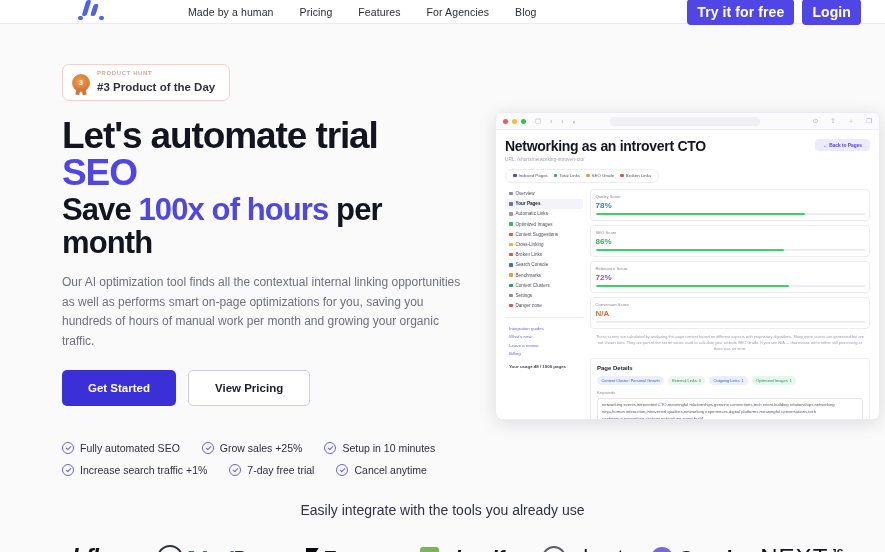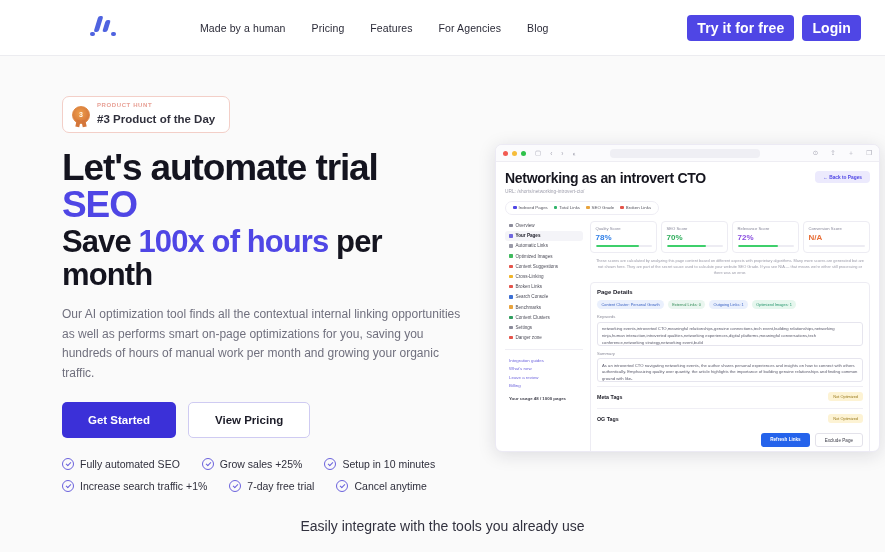--- a/index.html
+++ b/index.html
@@ -5,24 +5,24 @@
   * { box-sizing: border-box; margin: 0; padding: 0; }
   body {
     width: 885px; height: 552px;
     font-family: "Liberation Sans", sans-serif;
     background: #fafafa; overflow: hidden;
     -webkit-font-smoothing: antialiased;
   }
 
   
   .nav {
-    height: 56px; background: #ffffff;
+    height: 24px; background: #ffffff;
     display: flex; align-items: center;
     border-bottom: 1px solid #ececf0;
-    padding: 0 40px; position: relative;
+    padding: 0 28px; position: relative;
   }
   .logo { width: 34px; height: 26px; position: relative; margin-left: 46px; }
   .logo i { position: absolute; background: #4f63e0; display: block; }
   .lg-b1 { width: 5px; height: 16px; left: 10px; top: 1px; transform: skewX(-17deg); border-radius: 2px; }
   .lg-b2 { width: 5px; height: 12px; left: 18px; top: 5px; transform: skewX(-17deg); border-radius: 2px; }
   .lg-d1 { width: 4.5px; height: 4.5px; left: 4px; top: 17px; border-radius: 50%; }
   .lg-d2 { width: 4.5px; height: 4.5px; left: 25px; top: 17px; border-radius: 50%; }
 
   .nav-links { display: flex; gap: 26px; margin-left: 80px; }
   .nav-links a {
@@ -88,21 +88,21 @@
     background: #3b30d8; color: #fff; border: none;
     font-family: inherit; font-size: 11.5px; font-weight: 700;
     padding: 11px 26px; border-radius: 5px; cursor: pointer;
   }
   .btn-outline {
     background: #fff; color: #1c1c28; border: 1px solid #cfcbf2;
     font-family: inherit; font-size: 11.5px; font-weight: 700;
     padding: 11px 26px; border-radius: 5px; cursor: pointer;
   }
 
-  .feat-grid { margin-top: 20px; text-align: right; }
+  .feat-grid { margin-top: 36px; text-align: right; }
   .feat-line { display: flex; margin-bottom: 10px; }
   .feat {
     display: flex; align-items: center; gap: 6px;
     font-size: 10.5px; color: #2f2f3c; font-weight: 500;
     margin-right: 22px;
   }
   .chk {
     width: 12px; height: 12px; border: 1.3px solid #6b62dd;
     border-radius: 50%; position: relative; flex: none;
   }
@@ -154,21 +154,21 @@
     font-size: 4.6px; color: #4d4d59; padding: 2.6px 4px;
     border-radius: 3px;
   }
   .side-item.active { background: #f4f4f8; font-weight: 700; color: #23232e; }
   .sq { width: 3.5px; height: 3.5px; border-radius: .8px; flex: none; }
   .side-links { margin-top: 6px; padding-top: 6px; border-top: 1px solid #efeef4; }
   .side-link { font-size: 4.4px; color: #6f66de; padding: 1.8px 4px; }
   .usage { font-size: 4.4px; color: #44444f; font-weight: 700; margin: 6px 0 0 4px; }
 
   .m-main { flex: 1; }
-  .score-row { display: flex; gap: 4px; }
+  .score-row { display: flex; gap: 4px; flex-direction: column; }
   .score-card {
     flex: 1; border: 1px solid #edecf3; border-radius: 4px;
     padding: 4px 4.5px 5px 4.5px; background: #fff;
   }
   .sc-label { font-size: 4.2px; color: #87879a; }
   .sc-val { font-size: 8px; font-weight: 800; margin: 2px 0 3px 0; }
   .sc-bar { height: 2px; background: #edecf3; border-radius: 2px; overflow: hidden; }
   .sc-fill { height: 100%; background: #3ecf6b; border-radius: 2px; }
   .score-note { font-size: 3.9px; color: #9a9aa8; line-height: 1.55; margin-top: 5px; text-align: center; padding: 0 3px; }
 
@@ -431,21 +431,21 @@
         <div class="score-row">
           <div class="score-card">
             <div class="sc-label">Quality Score</div>
             <div class="sc-val" style="color:#2f7fe8">78%</div>
             <div class="sc-bar">
                 <div class="sc-fill" style="width:78%"></div>
               </div>
           </div>
           <div class="score-card">
             <div class="sc-label">SEO Score</div>
-            <div class="sc-val" style="color:#2fae5c">70%</div>
+            <div class="sc-val" style="color:#2fae5c">86%</div>
             <div class="sc-bar">
                 <div class="sc-fill" style="width:70%"></div>
               </div>
           </div>
           <div class="score-card">
             <div class="sc-label">Relevance Score</div>
             <div class="sc-val" style="color:#8a4fe0">72%</div>
             <div class="sc-bar">
                 <div class="sc-fill" style="width:72%"></div>
               </div>

